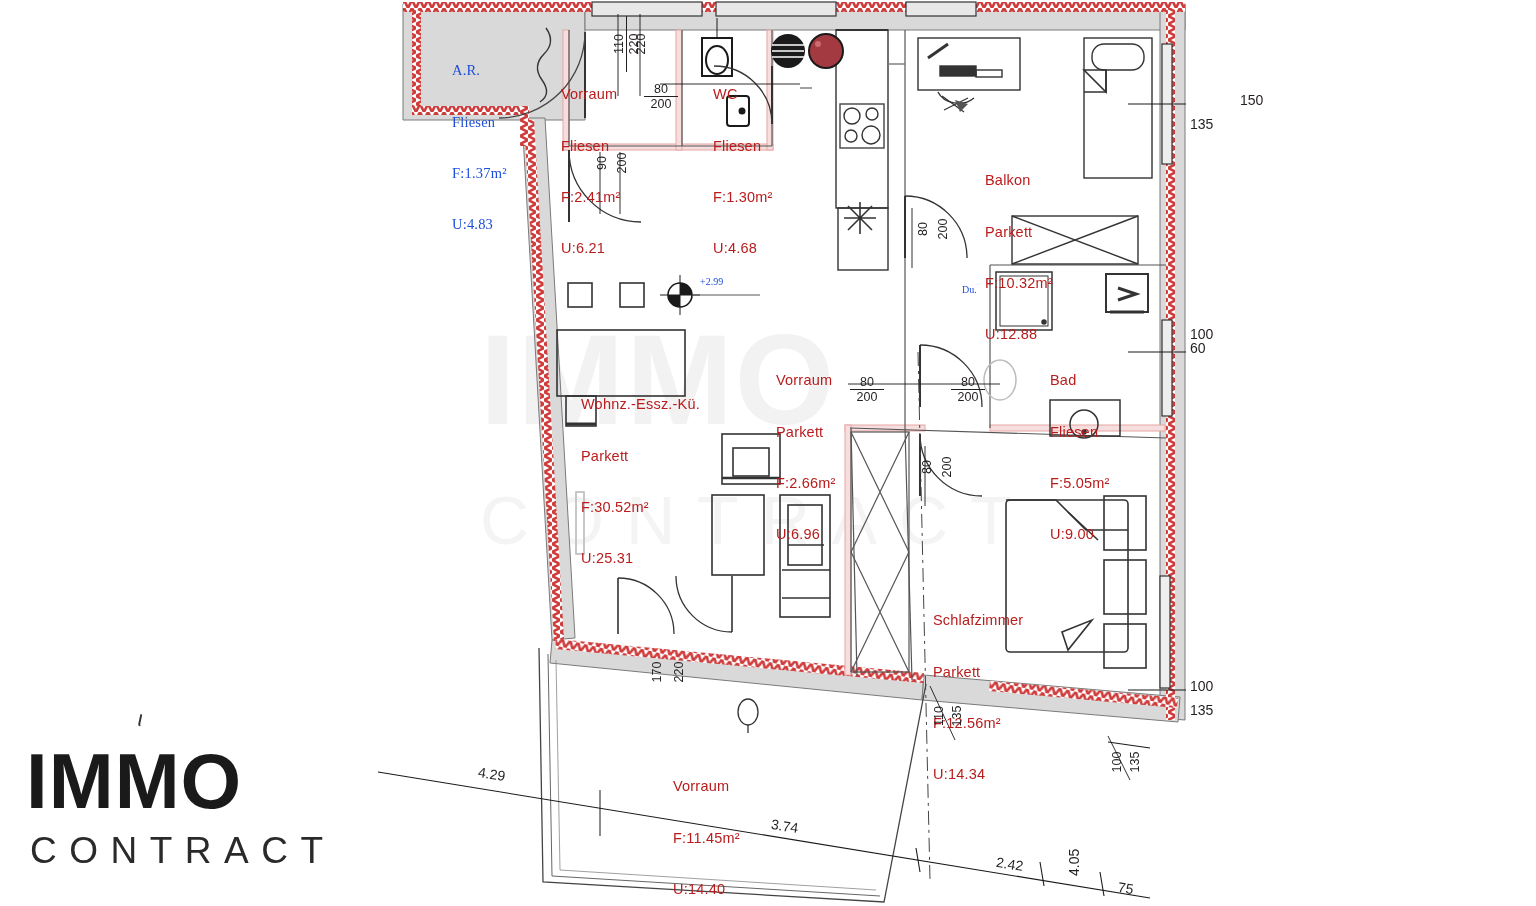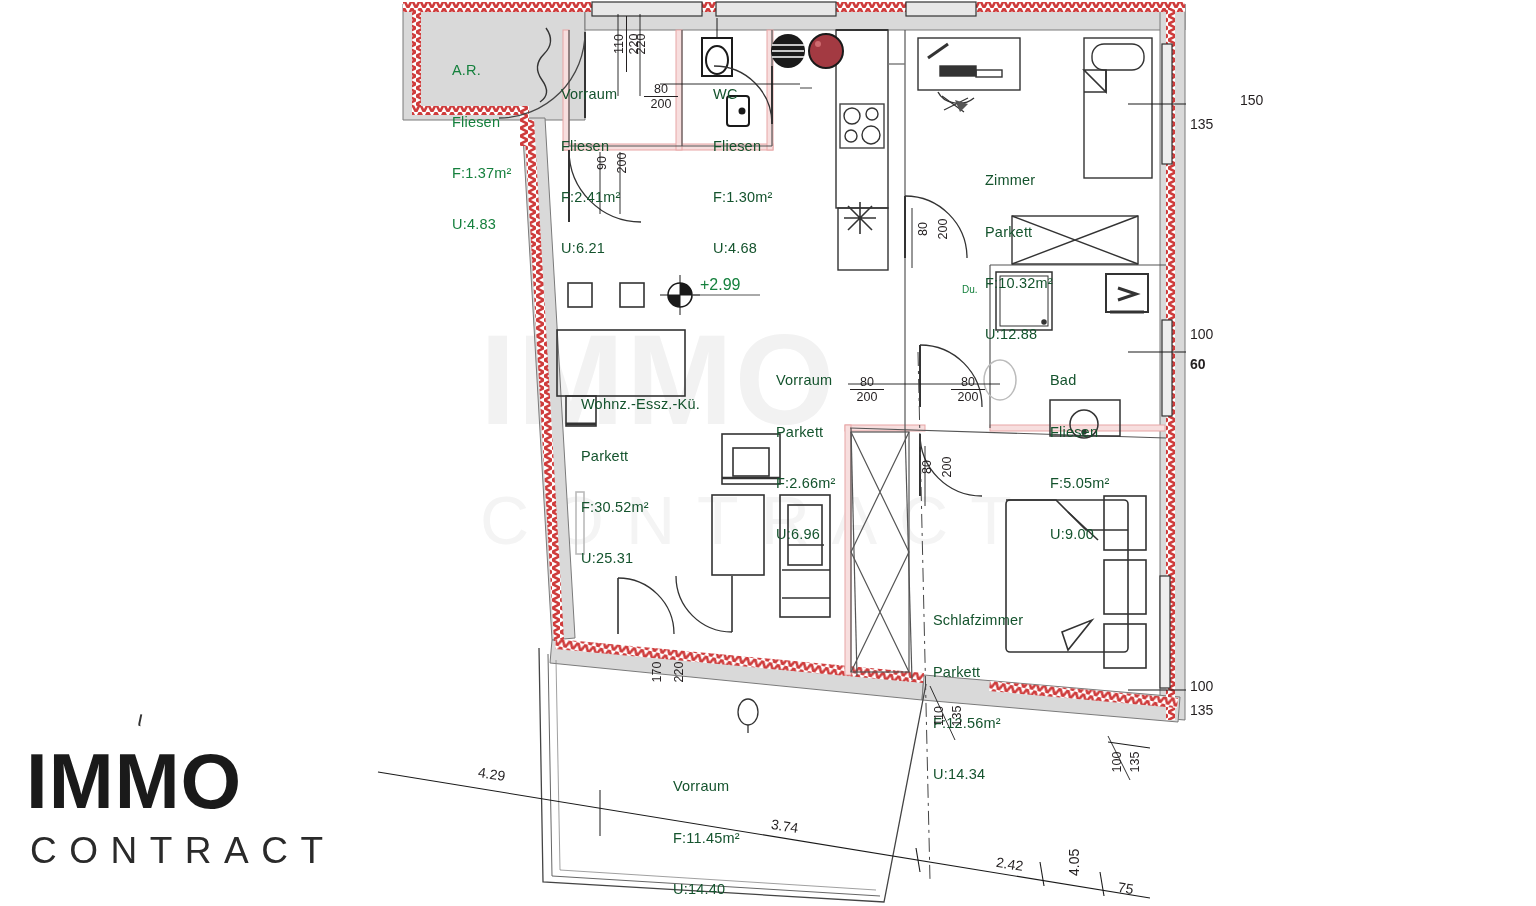--- a/index.html
+++ b/index.html
@@ -16,25 +16,25 @@
     height: 906px;
     background: #ffffff;
   }
   #plan-svg { position: absolute; left: 0; top: 0; }
 
   
   .lbl {
     position: absolute;
     white-space: pre;
     line-height: 1.18;
-    color: #14532d;
+    color: #b91c1c;
     font-family: "Liberation Sans", sans-serif;
   }
   .lbl.room { font-size: 14.5px; letter-spacing: .2px; }
-  .lbl.red  { color: #15803d; }
+  .lbl.red  { color: #1d4ed8; font-family: Liberation Serif, serif; }
   .lbl.dim  { font-size: 14px; color: #231f20; }
   .lbl.rot  { transform: rotate(-90deg); transform-origin: 0 0; }
 
   
   .frac { position:absolute; font-size:12.5px; color:#231f20; text-align:center; }
   .frac .top { display:block; }
   .frac .bar { display:block; height:1px; background:#231f20; margin:0; }
   .frac .bot { display:block; }
   .frac.rot { transform: rotate(-90deg); transform-origin: 0 0; }
 
@@ -382,21 +382,21 @@
   </div>
 
   <div class="lbl room" style="left:713px; top:52px;">
     <div>WC</div>
     <div>Fliesen</div>
     <div>F:1.30m²</div>
     <div>U:4.68</div>
   </div>
 
   <div class="lbl room" style="left:985px; top:138px;">
-    <div>Zimmer</div>
+    <div>Balkon</div>
     <div>Parkett</div>
     <div>F:10.32m²</div>
     <div>U:12.88</div>
   </div>
 
   <div class="lbl room" style="left:1050px; top:338px;">
     <div>Bad</div>
     <div>Fliesen</div>
     <div>F:5.05m²</div>
     <div>U:9.00</div>
@@ -424,21 +424,21 @@
     <div>F:12.56m²</div>
     <div>U:14.34</div>
   </div>
 
   <div class="lbl room" style="left:673px; top:744px;">
     <div class="red">Vorraum</div>
     <div class="red">F:11.45m²</div>
     <div>U:14.40</div>
   </div>
 
-  <div class="lbl red" style="left:700px; top:276px; font-size:16px;">+2.99</div>
+  <div class="lbl red" style="left:700px; top:276px; font-size:10px;">+2.99</div>
 
   <div class="frac rot" style="left:612px; top:72px; width:56px;">
     <span class="top">110</span>
     <span class="bar"></span>
     <span class="bot">220</span>
   </div>
   <div class="frac rot" style="left:634px; top:72px; width:56px;">
     <span class="top">220</span>
   </div>
 
@@ -499,21 +499,21 @@
     <span class="top">100</span>
   </div>
   <div class="frac rot" style="left:1128px; top:788px; width:52px;">
     <span class="top">135</span>
   </div>
 
   <div class="lbl dim" style="left:1240px; top:92px;">150</div>
   <div class="lbl dim" style="left:1190px; top:116px;">135</div>
 
   <div class="lbl dim" style="left:1190px; top:326px;">100</div>
-  <div class="lbl dim" style="left:1190px; top:356px;font-weight:bold;">60</div>
+  <div class="lbl dim" style="left:1190px; top:340px;">60</div>
 
   <div class="lbl dim" style="left:1190px; top:678px;">100</div>
   <div class="lbl dim" style="left:1190px; top:702px;">135</div>
 
   <div class="lbl dim" style="left:478px; top:766px; transform:rotate(9deg);">4.29</div>
   <div class="lbl dim" style="left:771px; top:818px; transform:rotate(9deg);">3.74</div>
   <div class="lbl dim" style="left:996px; top:856px; transform:rotate(9deg);">2.42</div>
   <div class="lbl dim rot" style="left:1066px; top:876px;">4.05</div>
   <div class="lbl dim" style="left:1118px; top:880px; transform:rotate(9deg);">75</div>
 

